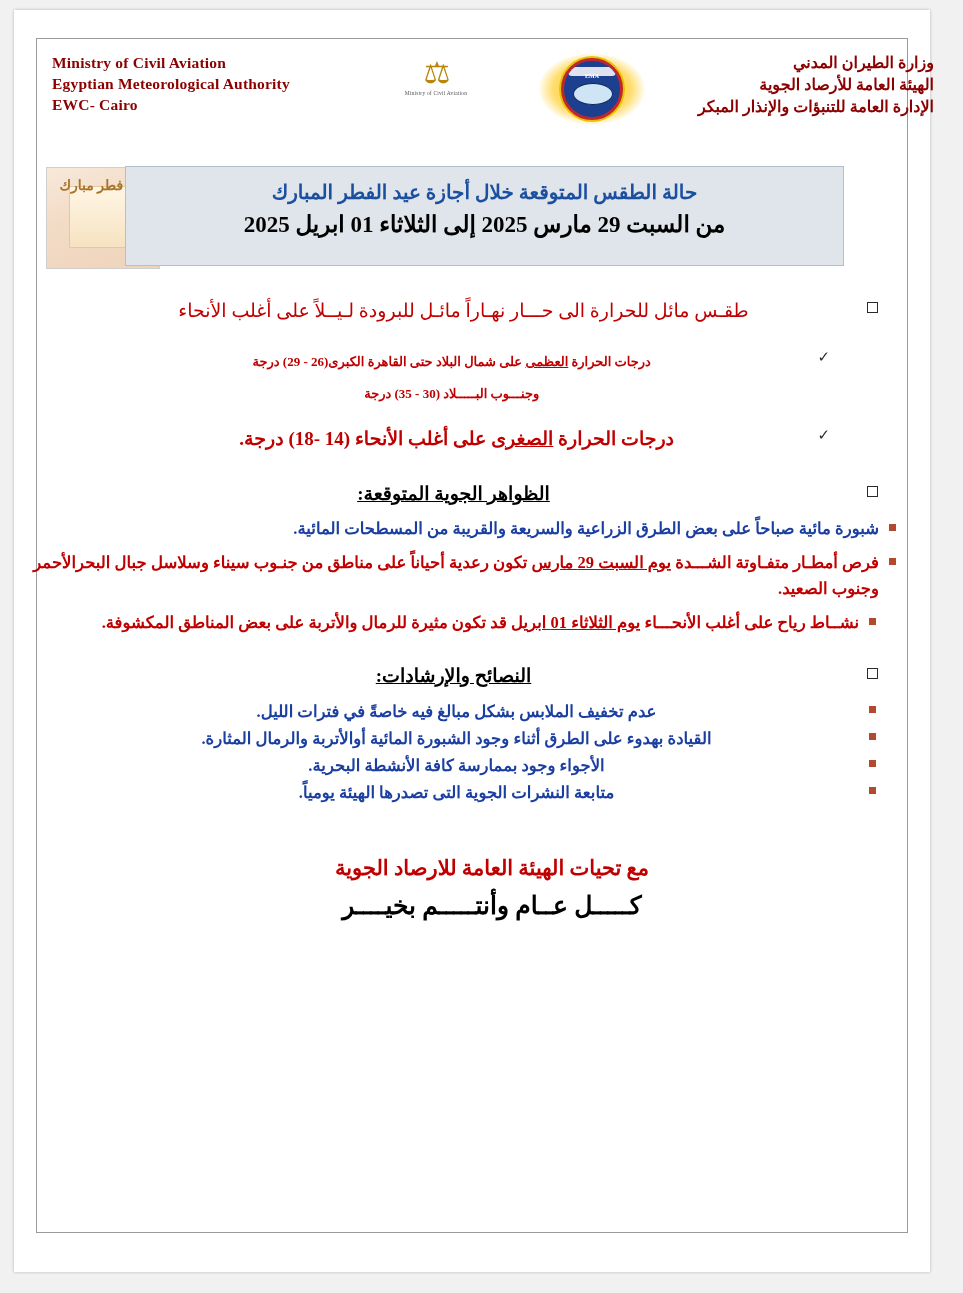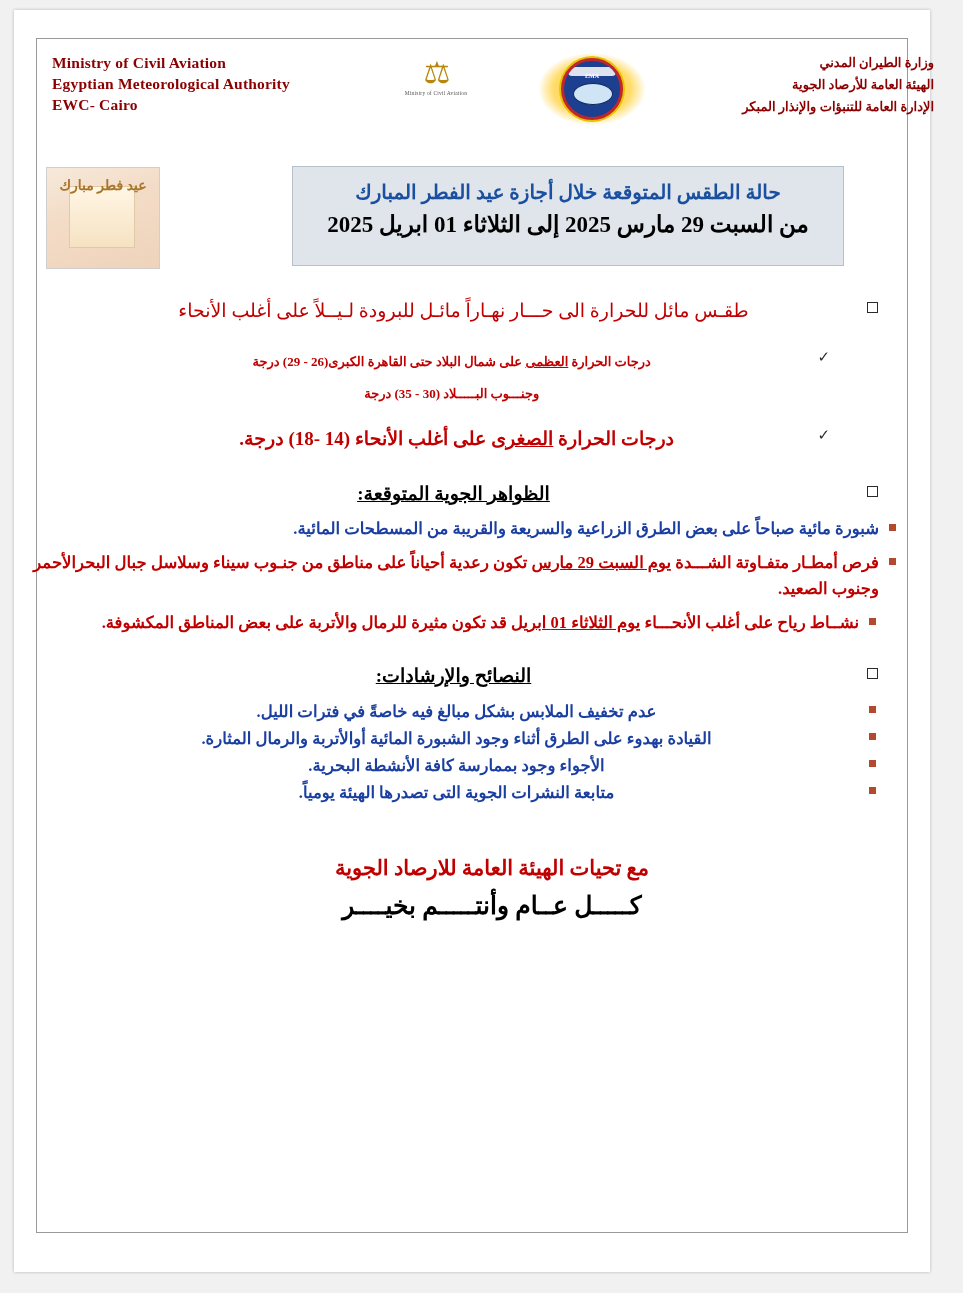--- a/index.html
+++ b/index.html
@@ -51,21 +51,21 @@
     font-size: 15.5px;
     line-height: 21px;
     letter-spacing: .2px;
   }
   .hdr-right {
     position: absolute;
     right: 36px;
     top: 42px;
     color: #8b0000;
     font-weight: bold;
-    font-size: 13px;
+    font-size: 16px;
     line-height: 22px;
   }
   .logo-eaf {
     position: absolute;
     left: 372px;
     top: 48px;
     width: 92px;
     height: 60px;
     text-align: center;
   }
@@ -171,21 +171,21 @@
     text-align: center;
     color: #a8742a;
     font-size: 14px;
     font-weight: bold;
     line-height: 16px;
   }
   .title-box {
     position: absolute;
     right: 86px;
     top: 156px;
-    width: 552px;
+    width: 719px;
     min-height: 100px;
     background: #dfe5ea;
     border: 1px solid #b6c0c8;
     box-sizing: border-box;
     padding: 10px 14px 12px 14px;
     text-align: center;
   }
   .title-line1 {
     color: #1b4fa0;
     font-weight: bold;

